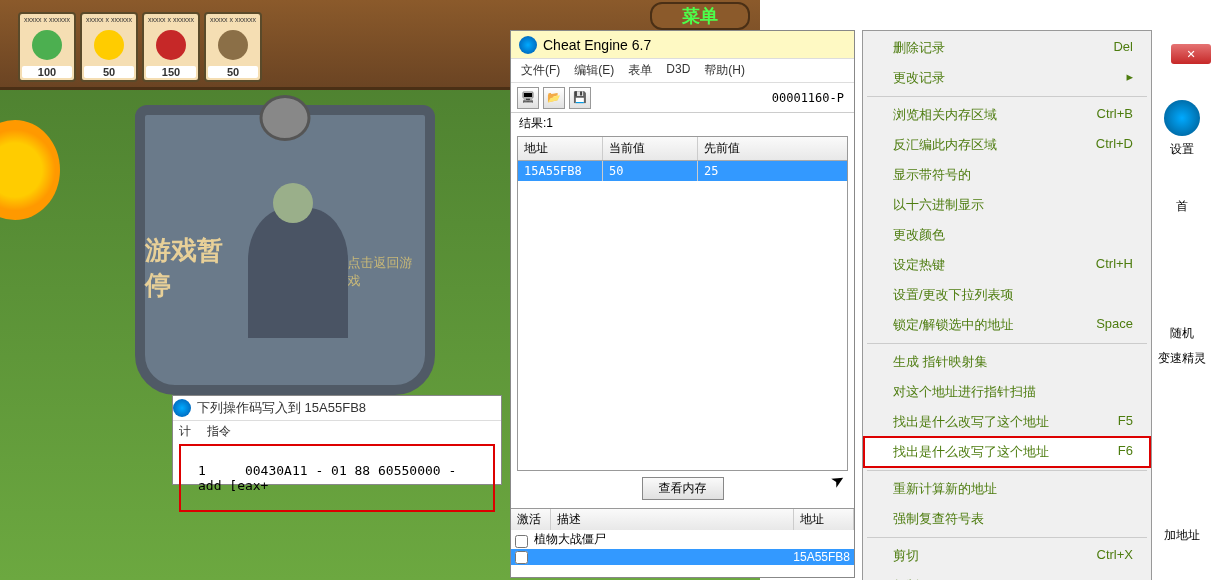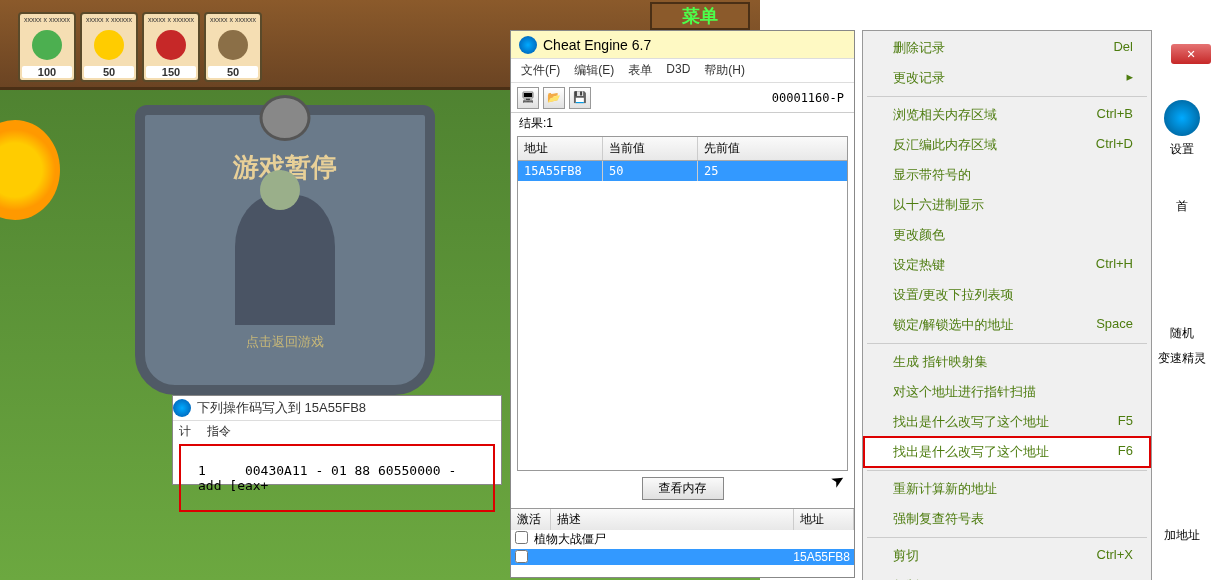--- a/index.html
+++ b/index.html
@@ -11,27 +11,27 @@
 .game-top-brown { position: absolute; top: 0; left: 0; right: 0; height: 90px; background: linear-gradient(#8b5a2b, #6b4423); border-bottom: 3px solid #4a2f15; }
 
 
 .seed-bank { position: absolute; top: 12px; left: 18px; display: flex; gap: 4px; z-index: 5; }
 .seed-card { width: 58px; height: 70px; background: #f5deb3; border: 2px solid #5a4a2a; border-radius: 4px; display: flex; flex-direction: column; align-items: center; justify-content: space-between; padding: 2px; }
 .seed-card .tiny { font-size: 7px; color: #333; }
 .seed-icon { width: 30px; height: 30px; border-radius: 50%; }
 .seed-cost { font-size: 11px; font-weight: bold; color: #333; background: #fff; width: 100%; text-align: center; border-radius: 2px; }
 
 
-.menu-btn { position: absolute; top: 2px; right: 10px; width: 100px; height: 28px; background: #8b5a2b; border: 2px solid #4a2f15; border-radius: 0; color: #4cff4c; font-weight: bold; display: flex; align-items: center; justify-content: center; font-size: 18px; z-index: 5; }
+.menu-btn { position: absolute; top: 2px; right: 10px; width: 100px; height: 28px; background: #8b5a2b; border: 2px solid #4a2f15; border-radius: 12px; color: #4cff4c; font-weight: bold; display: flex; align-items: center; justify-content: center; font-size: 18px; z-index: 5; }
 
 
 .sunflower-left { position: absolute; left: -30px; top: 120px; width: 90px; height: 100px; background: radial-gradient(circle, #ffcc00 40%, #ff9900 60%); border-radius: 50%; z-index: 2; }
 
 
-.tombstone { position: absolute; left: 135px; top: 105px; width: 300px; height: 290px; background: #6a7a8a; border: 10px solid #505a66; border-radius: 12px 12px 40px 40px; z-index: 3; display: flex; flex-direction: column; align-items: center; padding-top: 35px; }
+.tombstone { position: absolute; left: 135px; top: 105px; width: 300px; height: 290px; background: #6a7a8a; border: 10px solid #505a66; border-radius: 12px 12px 40px 40px; z-index: 3; display: flex; flex-direction: row; align-items: center; padding-top: 35px; }
 .tombstone::before { content:""; position: absolute; top: -20px; left: 50%; transform: translateX(-50%); width: 45px; height: 40px; background: #888; border-radius: 50%; border: 3px solid #555; }
 .tomb-title { color: #e8d098; font-size: 26px; font-family: "SimSun", serif; font-weight: bold; }
 .zombie { width: 100px; height: 130px; background: #4a5464; border-radius: 40% 40% 0 0; margin-top: 10px; position: relative; }
 .zombie::before { content:""; position: absolute; top: -25px; left: 25px; width: 40px; height: 40px; background: #9aaf8a; border-radius: 50%; }
 .tomb-hint { color: #c8b878; font-size: 13px; margin-top: 8px; font-family: "SimSun", serif; }
 
 
 .opcode-win { position: absolute; left: 172px; top: 395px; width: 330px; height: 90px; background: #fff; border: 1px solid #888; z-index: 10; }
 .opcode-title { display: flex; align-items: center; padding: 3px 0; border-bottom: 1px solid #ddd; color: #333; font-size: 13px; }
 .opcode-headers { display: flex; padding: 2px 6px; color: #333; font-size: 12px; }
@@ -54,21 +54,21 @@
 .col-addr { width: 85px; border-right: 1px solid #ccc; }
 .col-cur { width: 95px; border-right: 1px solid #ccc; }
 .col-prev { flex: 1; }
 .ce-tr { display: flex; background: #3399ff; color: #fff; font-family: Consolas, monospace; }
 .mouse-ptr { position: absolute; right: 10px; top: 440px; font-size: 16px; transform: rotate(-30deg); }
 .ce-viewmem { text-align: center; padding: 4px; }
 .ce-viewmem button { padding: 2px 16px; font-size: 12px; border: 1px solid #888; background: linear-gradient(#fafafa,#e0e0e0); }
 .ce-bottom { border-top: 1px solid #999; margin-top: 4px; }
 .ce-bottom-th { display: flex; background: linear-gradient(#fafafa,#e8e8e8); font-size: 12px; }
 .ce-bottom-th span { padding: 2px 6px; border-right: 1px solid #ccc; }
-.ce-proc-row { display: flex; align-items: flex-start; padding: 1px 4px; font-size: 12px; }
+.ce-proc-row { display: flex; align-items: flex-end; padding: 1px 4px; font-size: 12px; }
 .ce-proc-row.sel { background: #3399ff; color: #fff; }
 
 
 .ctx-menu { position: absolute; left: 862px; top: 30px; width: 290px; background: #f0f0f0; border: 1px solid #999; z-index: 20; padding: 2px 0; }
 .ctx-item { display: flex; justify-content: space-between; padding: 6px 18px 6px 30px; font-size: 13px; color: #4d7c0f; cursor: default; }
 .ctx-item.hl { background: #fff; border: 2px solid #d00; margin: -1px 0; padding: 5px 16px 5px 28px; }
 .ctx-sep { height: 1px; background: #ccc; margin: 3px 4px; }
 .ctx-arrow::after { content: "▸"; margin-left: 8px; }
 
 

